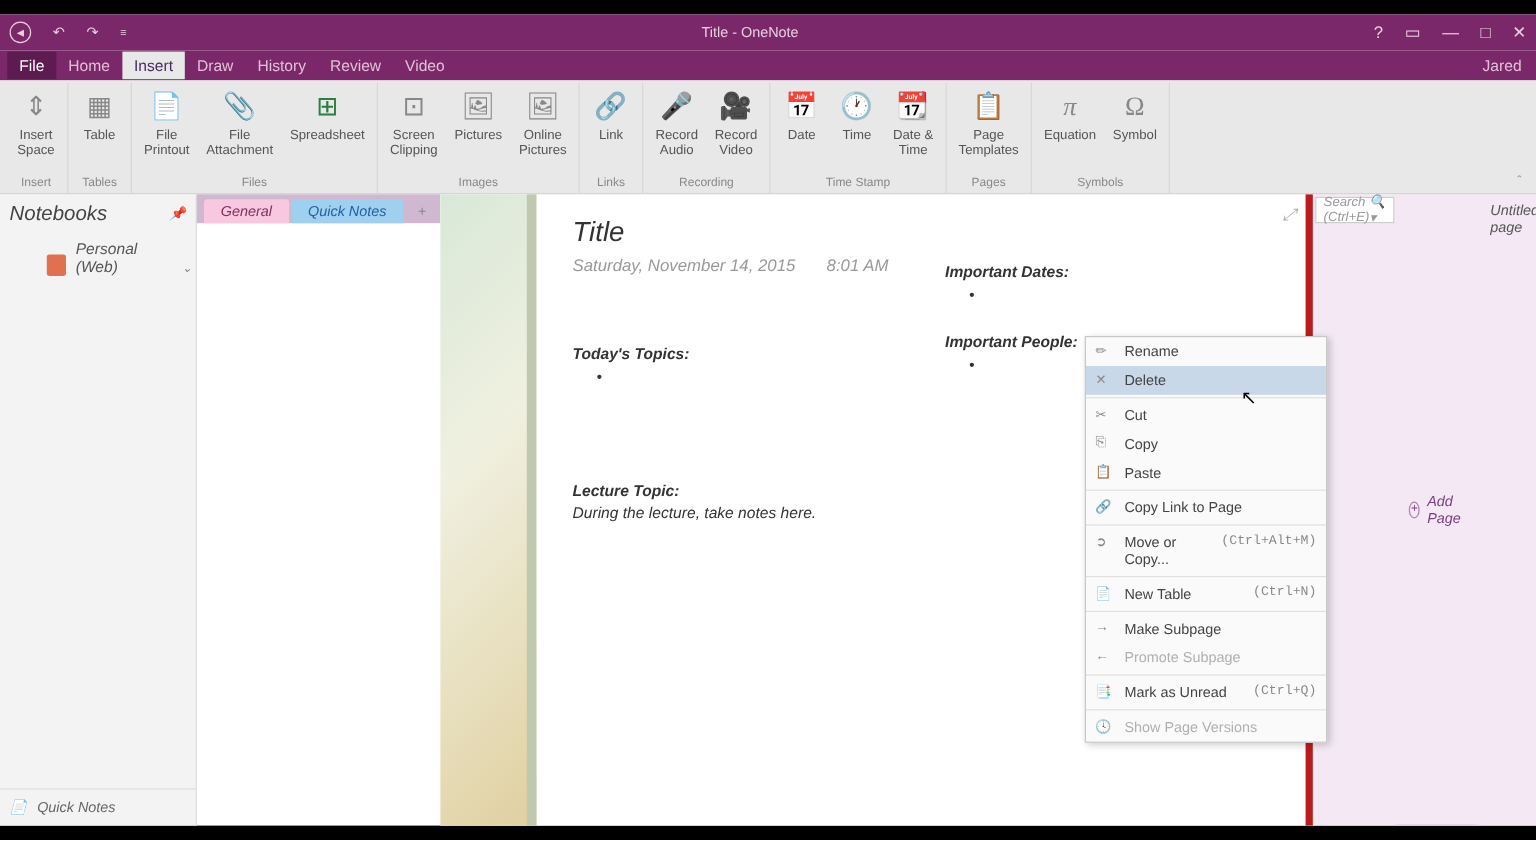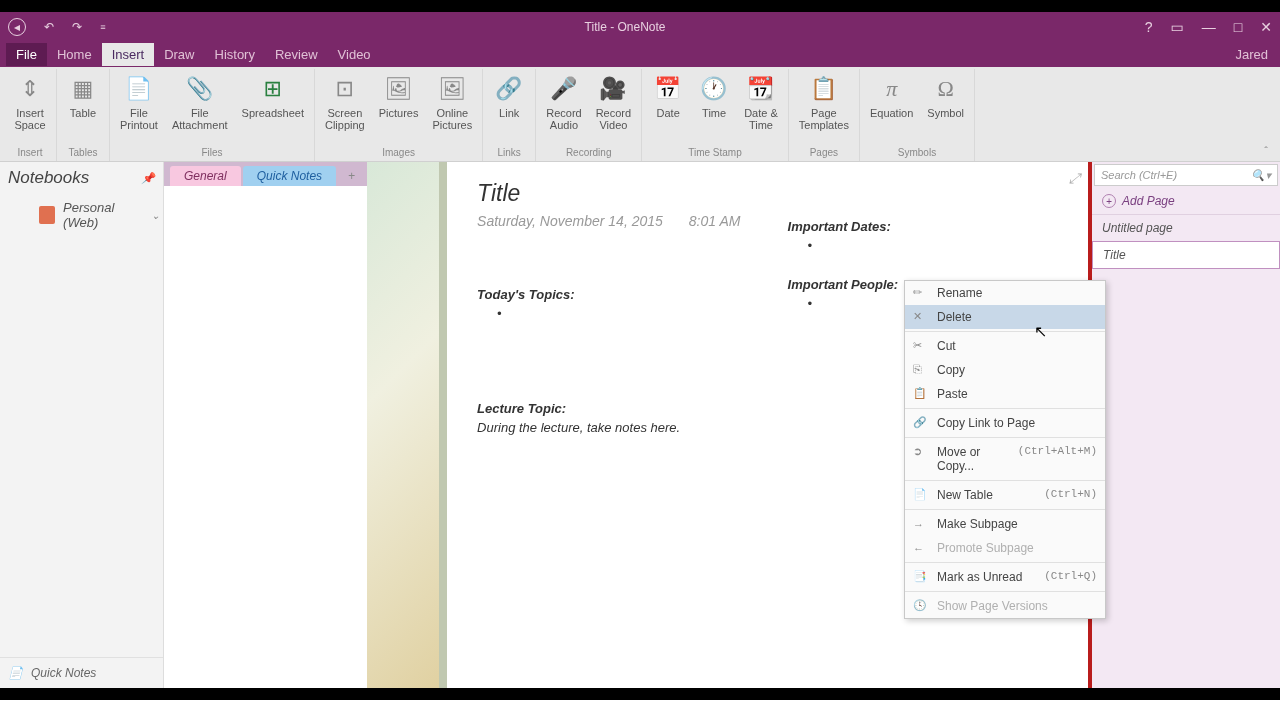--- a/index.html
+++ b/index.html
@@ -22,21 +22,21 @@
 .ribbon-items { display: flex; gap: 2px; flex: 1; }
 .ribbon-item { display: flex; flex-direction: column; align-items: center; justify-content: flex-start; padding: 4px 6px; text-align: center; gap: 2px; min-width: 38px; }
 .ribbon-icon { width: 32px; height: 32px; display: flex; align-items: center; justify-content: center; font-size: 22px; color: #888; }
 .ribbon-label { font-size: 11px; line-height: 1.1; }
 .ribbon-group-name { font-size: 10px; color: #888; padding: 2px 0 3px; }
 .ribbon .collapse { margin-left: auto; padding: 4px 8px; color: #888; align-self: flex-end; }
 .workspace { display: flex; height: 526px; font-style: italic; }
 .sidebar-left { width: 164px; background: #f3f3f3; border-right: 1px solid #ddd; display: flex; flex-direction: column; }
 .sidebar-header { display: flex; align-items: center; padding: 6px 8px; font-size: 17px; color: #444; }
 .sidebar-header .pin { margin-left: auto; font-size: 11px; color: #888; }
-.notebook-item { display: flex; align-items: center; padding: 6px 3px; gap: 8px; font-size: 13px; color: #555; margin-left: 36px; }
+.notebook-item { display: flex; align-items: flex-end; padding: 6px 3px; gap: 8px; font-size: 13px; color: #555; margin-left: 36px; }
 .notebook-icon { width: 18px; height: 18px; background: #e07050; border-radius: 2px; }
 .notebook-dropdown { margin-left: auto; font-size: 10px; color: #888; }
 .quicknotes-bottom { margin-top: auto; padding: 8px; display: flex; align-items: center; gap: 8px; font-size: 12px; color: #666; border-top: 1px solid #e0e0e0; }
 .tabs-row { height: 24px; display: flex; align-items: flex-end; background: #d0b8d0; padding-left: 6px; }
 .section-tab { padding: 3px 14px; font-size: 12px; border-radius: 3px 3px 0 0; margin-right: 2px; }
 .section-tab.general { background: #f8c8e0; color: #803060; }
 .section-tab.quick { background: #a0d0f0; color: #2060a0; }
 .section-tab.add { padding: 3px 10px; color: #888; }
 .main-area { flex: 1; display: flex; flex-direction: row; }
 .content-row { flex: 1; display: flex; background: #fff; }
@@ -47,21 +47,21 @@
 .page-date { font-size: 14px; color: #999; margin-bottom: 18px; }
 .page-date .time { margin-left: 26px; }
 .page-columns { display: flex; gap: 40px; }
 .page-col { flex: 1; }
 .section-label { font-weight: 600; margin-bottom: 4px; }
 .bullet { padding-left: 20px; }
 .bullet::before { content: '•'; margin-right: 6px; }
 .lecture-section { margin-top: 80px; }
 .summary-section { margin-top: 150px; }
 .expand-icon { position: absolute; top: 8px; right: 8px; font-size: 14px; color: #aaa; }
-.sidebar-right { width: 192px; background: #f3e8f3; border-left: 4px solid #b91c1c; display: flex; flex-direction: column; }
+.sidebar-right { width: 192px; background: #f3e8f3; border-left: 6px solid #b91c1c; display: flex; flex-direction: row; }
 .search-box { margin: 2px; padding: 3px 6px; background: #fff; border: 1px solid #ccc; font-size: 11px; color: #999; display: flex; align-items: center; height: 22px; }
 .search-box .mag { margin-left: auto; }
 .add-page { padding: 6px 10px; display: flex; align-items: center; gap: 6px; font-size: 12px; color: #7a4080; border-bottom: 1px solid #e0d0e0; }
 .add-page-icon { width: 14px; height: 14px; border: 1.5px solid #b080b0; border-radius: 50%; display: flex; align-items: center; justify-content: center; font-size: 10px; }
 .page-list-item { padding: 6px 10px; font-size: 12px; color: #555; }
 .page-list-item.selected { background: #fff; border: 1px solid #c090c0; }
 .context-menu { position: absolute; left: 904px; top: 280px; width: 202px; background: #fafafa; border: 1px solid #c8c8c8; box-shadow: 2px 2px 6px rgba(0,0,0,0.2); font-size: 12px; color: #444; z-index: 100; }
 .ctx-item { padding: 5px 8px 5px 32px; position: relative; display: flex; }
 .ctx-item.hover { background: #c8d8e8; }
 .ctx-item.disabled { color: #b0b0b0; }

